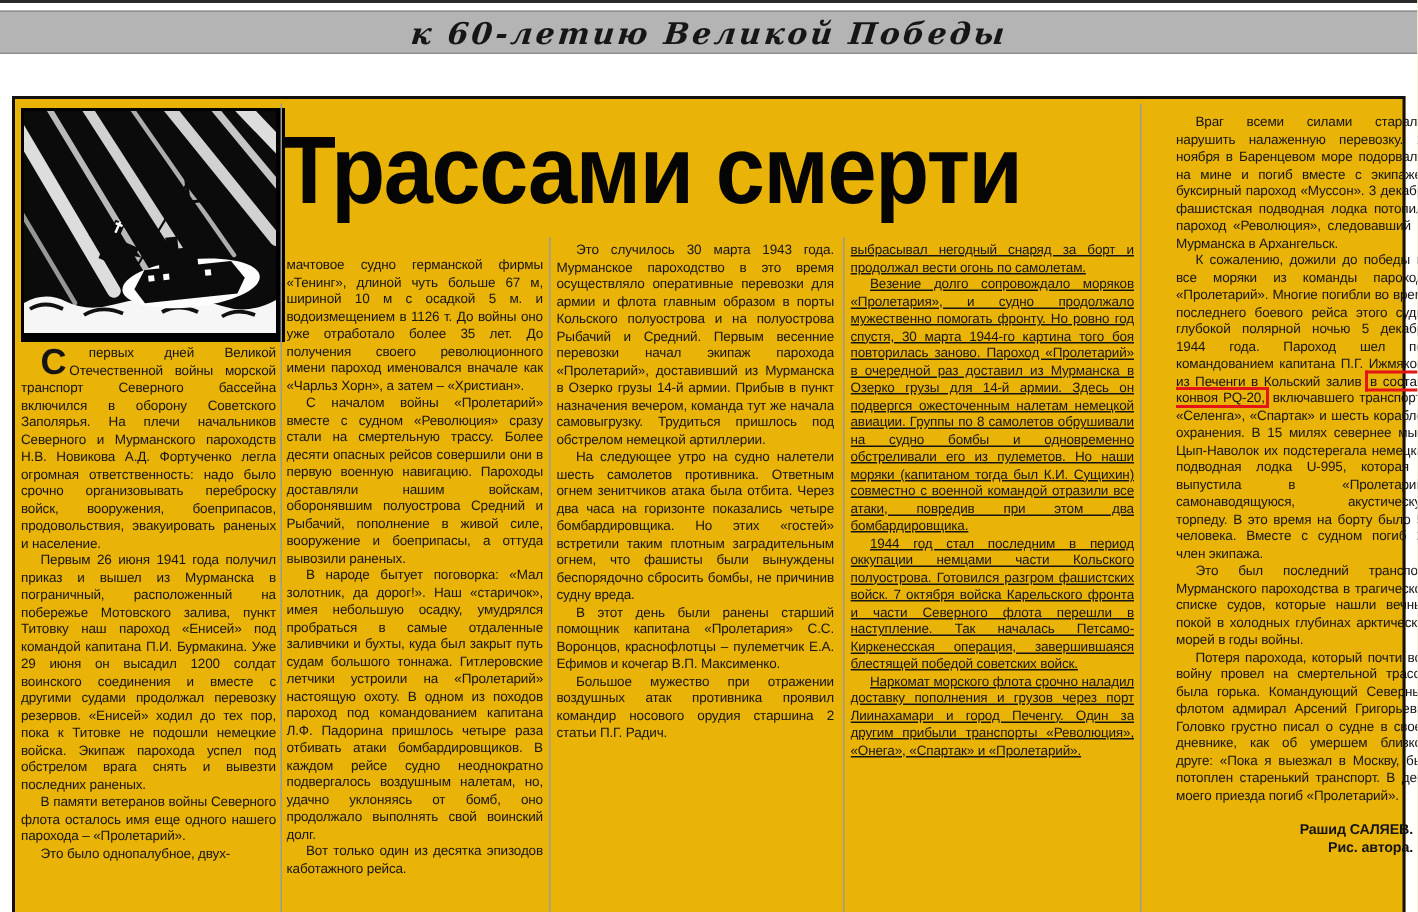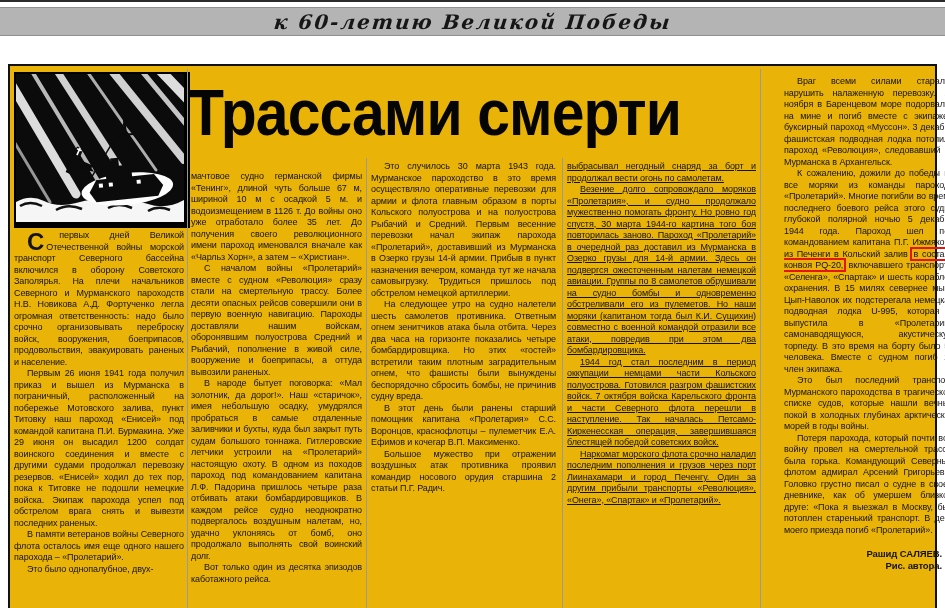--- a/index.html
+++ b/index.html
@@ -111,21 +111,21 @@
     <div class="col col3">
         <p>Это случилось 30 марта 1943 года. Мурманское пароходство в это время осуществляло оперативные перевозки для армии и флота главным образом в порты Кольского полуострова и на полуострова Рыбачий и Средний. Первым весенние перевозки начал экипаж парохода «Пролетарий», доставивший из Мурманска в Озерко грузы 14-й армии. Прибыв в пункт назначения вечером, команда тут же начала самовыгрузку. Трудиться пришлось под обстрелом немецкой артиллерии.</p>
         <p>На следующее утро на судно налетели шесть самолетов противника. Ответным огнем зенитчиков атака была отбита. Через два часа на горизонте показались четыре бомбардировщика. Но этих «гостей» встретили таким плотным заградительным огнем, что фашисты были вынуждены беспорядочно сбросить бомбы, не причинив судну вреда.</p>
         <p>В этот день были ранены старший помощник капитана «Пролетария» С.С. Воронцов, краснофлотцы – пулеметчик Е.А. Ефимов и кочегар В.П. Максименко.</p>
         <p>Большое мужество при отражении воздушных атак противника проявил командир носового орудия старшина 2 статьи П.Г. Радич.</p>
       </div>
     <div class="col col4">
         <p class="cont">выбрасывал негодный снаряд за борт и продолжал вести огонь по самолетам.</p>
         <p>Везение долго сопровождало моряков «Пролетария», и судно продолжало мужественно помогать фронту. Но ровно год спустя, 30 марта 1944-го картина того боя повторилась заново. Пароход «Пролетарий» в очередной раз доставил из Мурманска в Озерко грузы для 14-й армии. Здесь он подвергся ожесточенным налетам немецкой авиации. Группы по 8 самолетов обрушивали на судно бомбы и одновременно обстреливали его из пулеметов. Но наши моряки (капитаном тогда был К.И. Сущихин) совместно с военной командой отразили все атаки, повредив при этом два бомбардировщика.</p>
         <p>1944 год стал последним в период оккупации немцами части Кольского полуострова. Готовился разгром фашистских войск. 7 октября войска Карельского фронта и части Северного флота перешли в наступление. Так началась Петсамо-Киркенесская операция, завершившаяся блестящей победой советских войск.</p>
-        <p>Наркомат морского флота срочно наладил последним пополнения и грузов через порт Лиинахамари и город Печенгу. Один за другим прибыли транспорты «Революция», «Онега», «Спартак» и «Пролетарий».</p>
+        <p>Наркомат морского флота срочно наладил доставку пополнения и грузов через порт Лиинахамари и город Печенгу. Один за другим прибыли транспорты «Революция», «Онега», «Спартак» и «Пролетарий».</p>
       </div>
     <div class="col col5">
     <p>Враг всеми силами старался нарушить налаженную перевозку. 15 ноября в Баренцевом море подорвался на мине и погиб вместе с экипажем буксирный пароход «Муссон». 3 декабря фашистская подводная лодка потопила пароход «Революция», следовавший из Мурманска в Архангельск.</p>
         <p>К сожалению, дожили до победы не все моряки из команды парохода «Пролетарий». Многие погибли во время последнего боевого рейса этого судна глубокой полярной ночью 5 декабря 1944 года. Пароход шел под командованием капитана П.Г. Ижмякова из Печенги в Кольский залив <span class="hl" style="border-color: rgb(227, 21, 21);">в составе конвоя PQ-20,</span> включавшего транспорты «Селенга», «Спартак» и шесть кораблей охранения. В 15 милях севернее мыса Цып-Наволок их подстерегала немецкая подводная лодка U-995, которая и выпустила в «Пролетарий» самонаводящуюся, акустическую торпеду. В это время на борту было 52 человека. Вместе с судном погиб 21 член экипажа.</p>
         <p>Это был последний транспорт Мурманского пароходства в трагическом списке судов, которые нашли вечный покой в холодных глубинах арктических морей в годы войны.</p>
         <p>Потеря парохода, который почти всю войну провел на смертельной трассе, была горька. Командующий Северным флотом адмирал Арсений Григорьевич Головко грустно писал о судне в своем дневнике, как об умершем близком друге: «Пока я выезжал в Москву, был потоплен старенький транспорт. В день моего приезда погиб «Пролетарий».</p>
         <div class="byline">
           <div>Рашид САЛЯЕВ.</div>
           <div>Рис. автора.</div>
         </div>

